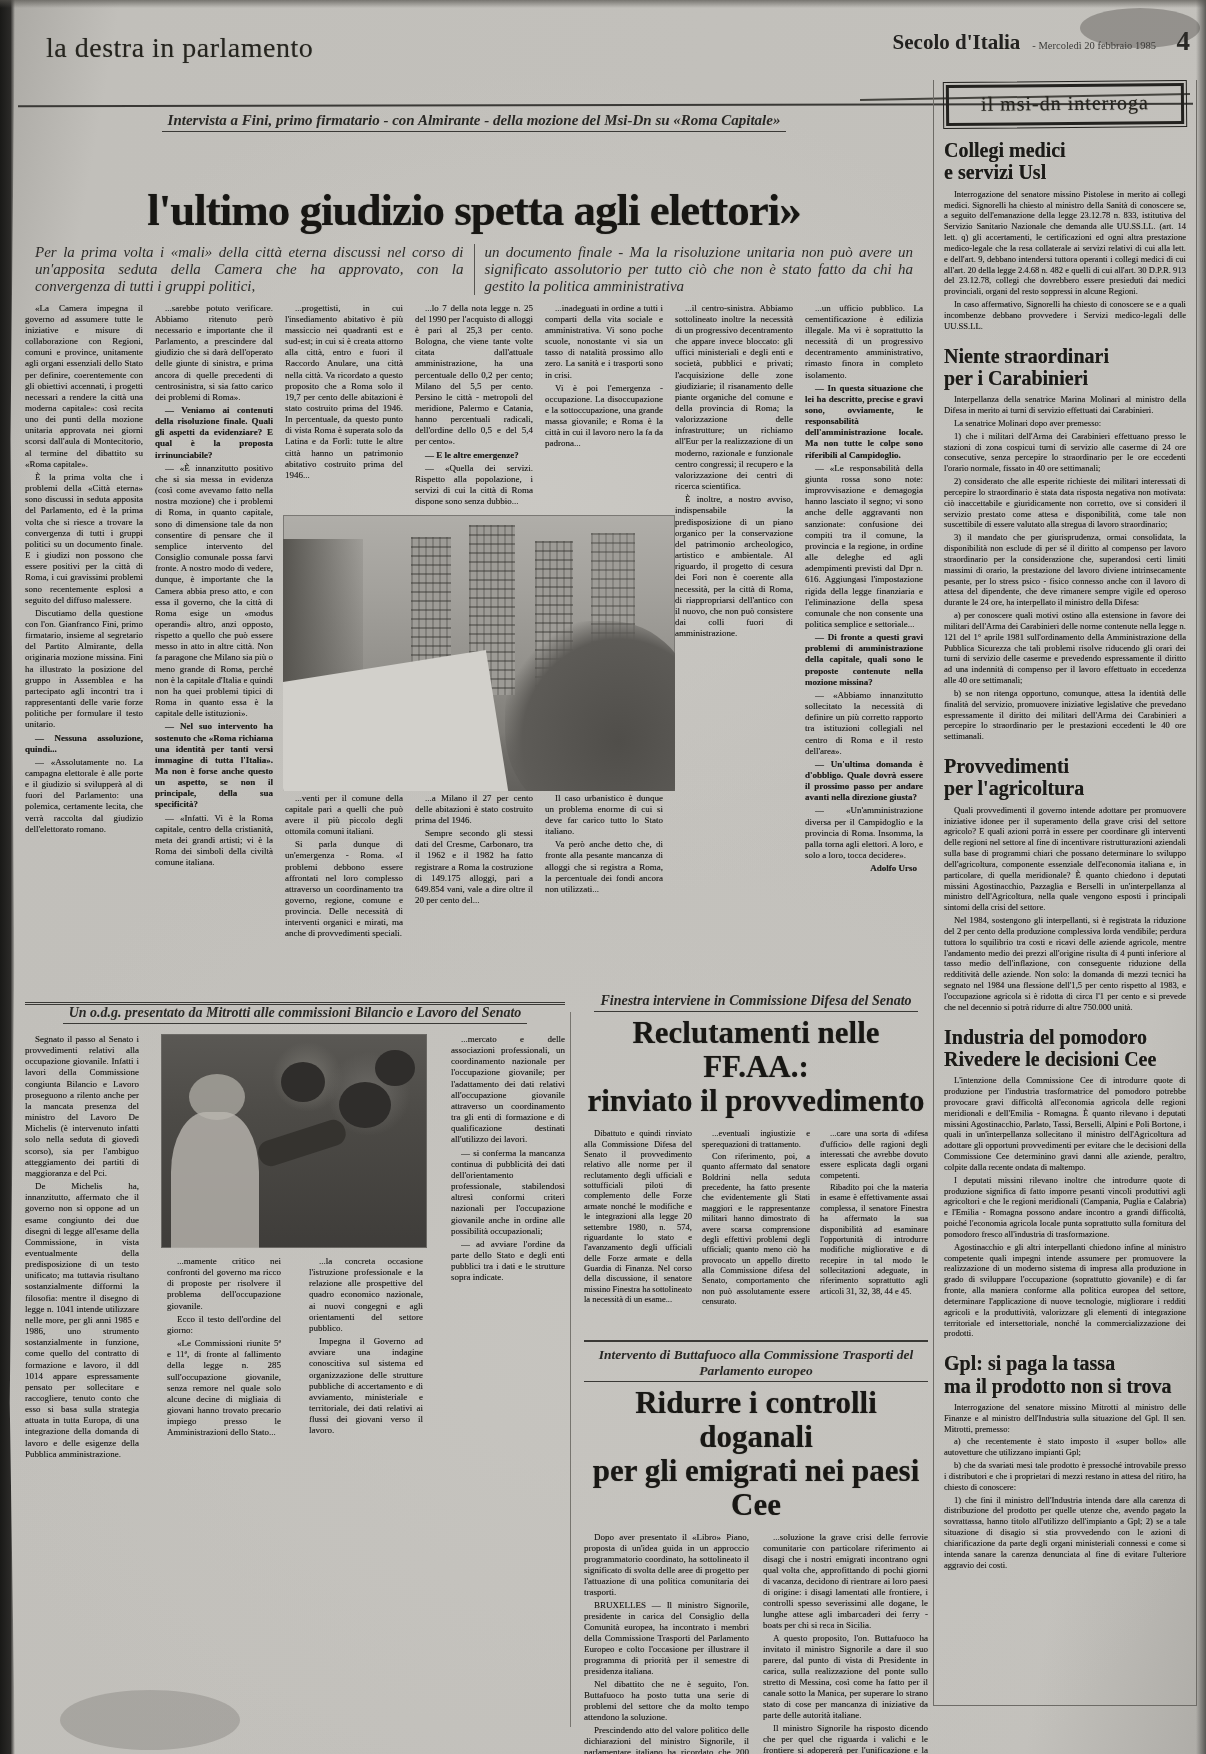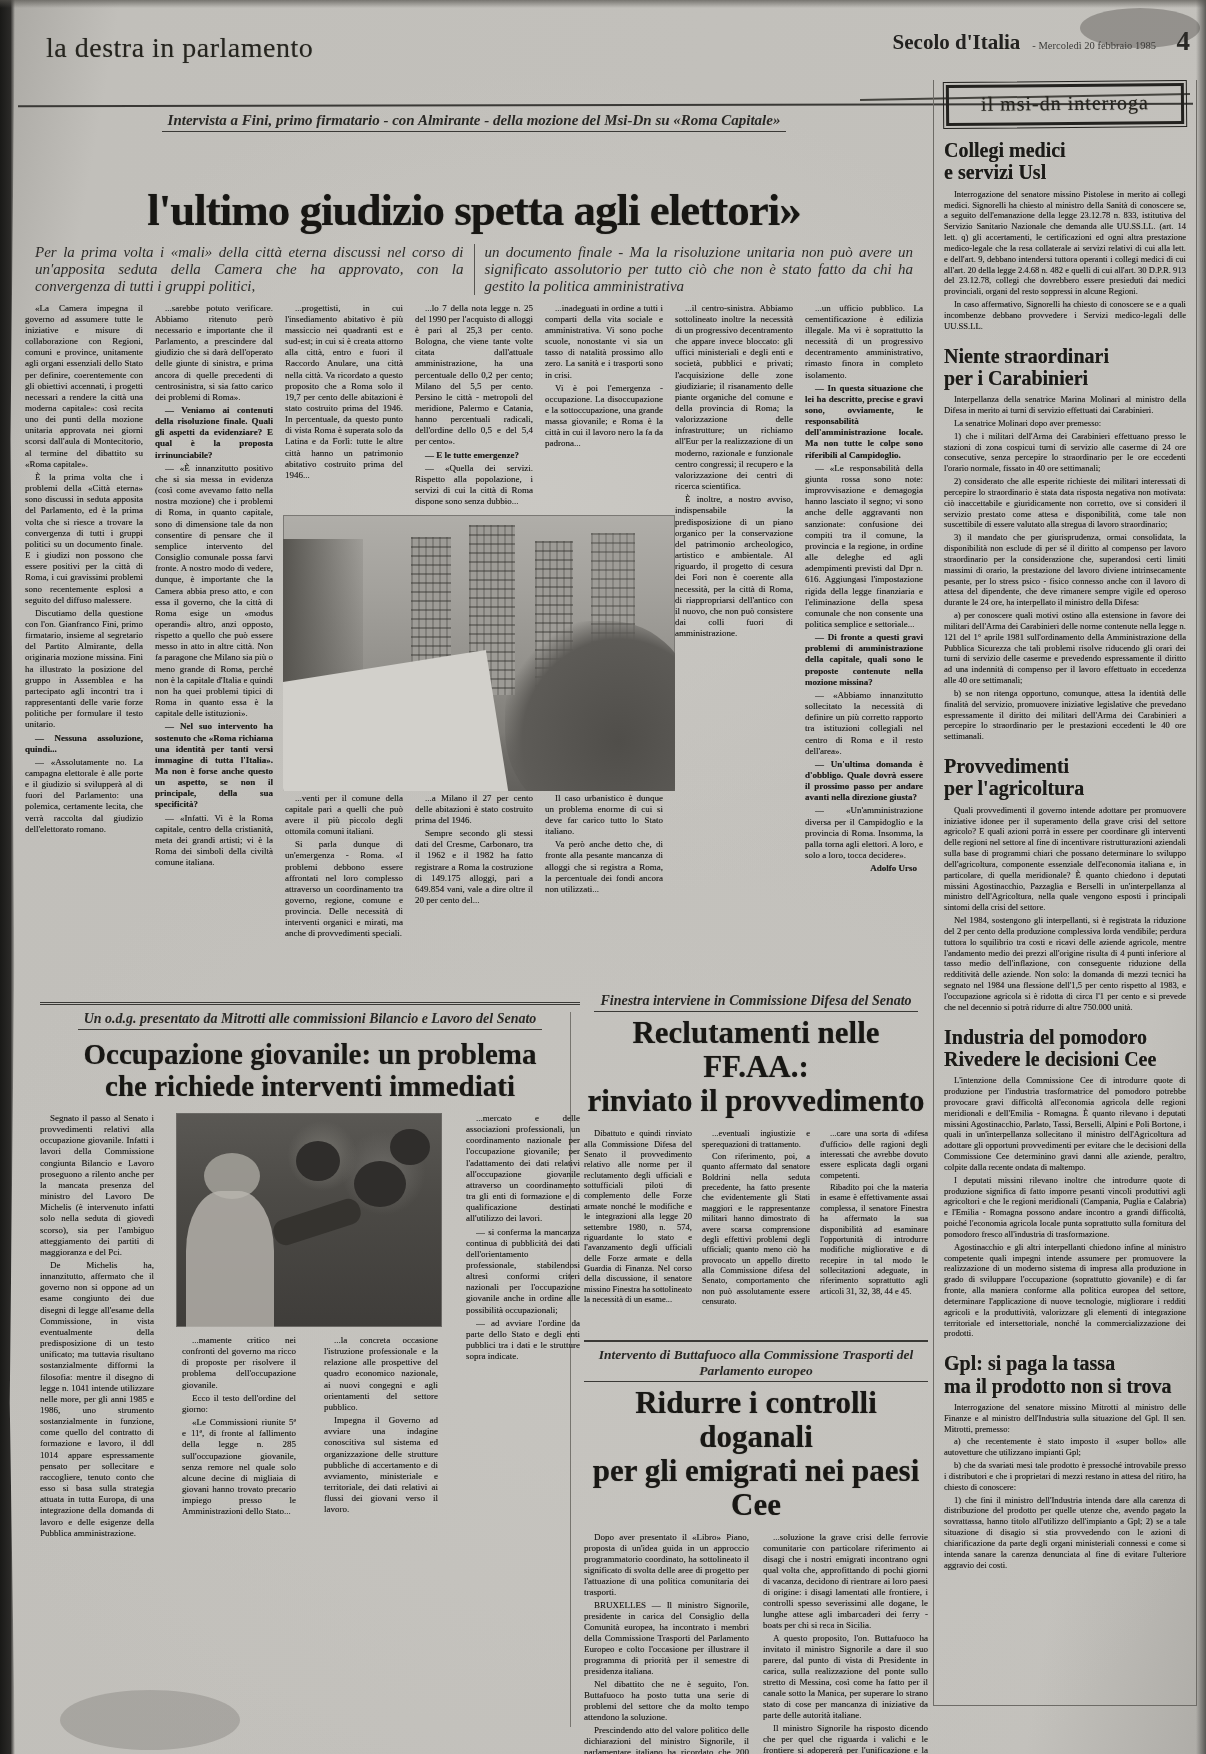--- a/index.html
+++ b/index.html
@@ -62,21 +62,21 @@
     transform:rotate(-9deg);box-shadow:8px 0 0 rgba(90,88,84,.5) inset;}
   .pc-dark{position:absolute;right:-20px;bottom:-30px;width:190px;height:200px;border-radius:45%;
     background:radial-gradient(ellipse at 60% 60%, #504e4a 0%, #5d5b57 60%, rgba(93,91,87,0) 75%);}
   .pc-hill{position:absolute;left:0;bottom:0;width:100%;height:70px;
     background:linear-gradient(175deg,rgba(0,0,0,0) 30%,#6b6965 55%,#5f5d59 100%);}
   .pc-left{position:absolute;left:0;top:24px;width:80px;height:170px;
     background:linear-gradient(90deg,#56544f 0%,rgba(86,84,79,.15) 100%);}
 
   
   .vrule-a{position:absolute;left:570px;top:1012px;height:715px;width:1px;background:#77756f;}
-  .youth{position:absolute;left:40px;top:1002px;width:540px;border-top:3px double #3a3936;padding-top:6px;}
+  .youth{position:absolute;left:25px;top:1002px;width:540px;border-top:3px double #3a3936;}
   .youth .kicker{font-size:14px;}
   .hl2{font-size:29px;font-weight:bold;text-align:center;line-height:1.12;margin:8px 0 0;color:#181714;
     text-shadow:0 0 1px rgba(25,25,20,.5);}
   .ybody{position:relative;margin-top:10px;height:588px;overflow:hidden;font-size:9px;line-height:1.24;}
   .ybody .cols{gap:28px;height:100%;}
   .ysplit .gap2{height:222px;}
   .photo-youth{position:absolute;left:136px;top:0;width:266px;height:214px;overflow:hidden;
     background:radial-gradient(circle 60px at 78% 28%, #6c6a66 0%, rgba(0,0,0,0) 70%),
       radial-gradient(circle 50px at 55% 20%, #77756f 0%, rgba(0,0,0,0) 70%),
       linear-gradient(180deg,#5a5854 0%,#4c4a46 40%,#3f3d3a 100%);
@@ -164,21 +164,21 @@
             </div>
           <div class="gap"></div>
           <div class="bot">
               <p class="bp">...venti per il comune della capitale pari a quelli che può avere il più piccolo degli ottomila comuni italiani.</p>
               <p class="bp">Si parla dunque di un'emergenza - Roma. «I problemi debbono essere affrontati nel loro complesso attraverso un coordinamento tra governo, regione, comune e provincia. Delle necessità di interventi organici e mirati, ma anche di provvedimenti speciali.</p>
             </div>
         </div>
         <div class="col split">
           <div class="top">
               <p class="bp">...lo 7 della nota legge n. 25 del 1990 per l'acquisto di alloggi è pari al 25,3 per cento. Bologna, che viene tante volte citata dall'attuale amministrazione, ha una percentuale dello 0,2 per cento; Milano del 5,5 per cento. Persino le città - metropoli del meridione, Palermo e Catania, hanno percentuali radicali, dell'ordine dello 0,5 e del 5,4 per cento».</p>
-              <p class="bp b">— E le tutte emergenze?</p>
+              <p class="bp b">— E le altre emergenze?</p>
               <p class="bp">— «Quella dei servizi. Rispetto alla popolazione, i servizi di cui la città di Roma dispone sono senza dubbio...</p>
             </div>
           <div class="gap"></div>
           <div class="bot">
               <p class="bp">...a Milano il 27 per cento delle abitazioni è stato costruito prima del 1946.</p>
               <p class="bp">Sempre secondo gli stessi dati del Cresme, Carbonaro, tra il 1962 e il 1982 ha fatto registrare a Roma la costruzione di 149.175 alloggi, pari a 649.854 vani, vale a dire oltre il 20 per cento del...</p>
             </div>
         </div>
         <div class="col split">
           <div class="top">
@@ -270,24 +270,20 @@
           <p class="bp">b) che da svariati mesi tale prodotto è pressoché introvabile presso i distributori e che i proprietari di mezzi restano in attesa del ritiro, ha chiesto di conoscere:</p>
           <p class="bp">1) che fini il ministro dell'Industria intenda dare alla carenza di distribuzione del prodotto per quelle utenze che, avendo pagato la sovrattassa, hanno titolo all'utilizzo dell'impianto a Gpl; 2) se a tale situazione di disagio si stia provvedendo con le azioni di chiarificazione da parte degli organi ministeriali connessi e come si intenda sanare la carenza denunciata al fine di evitare l'ulteriore aggravio dei costi.</p>
         </div>
     </section>
   </aside>
 
   <div class="vrule-a"></div>
 
   <article class="youth">
     <div class="kicker"><span class="kin">Un o.d.g. presentato da Mitrotti alle commissioni Bilancio e Lavoro del Senato</span></div>
-    <h2 class="hl2">
-      <span>Occupazione giovanile: un problema</span><br>
-      <span>che richiede interventi immediati</span>
-    </h2>
     <div class="ybody">
       <div class="cols">
         <div class="col">
             <p class="bp">Segnato il passo al Senato i provvedimenti relativi alla occupazione giovanile. Infatti i lavori della Commissione congiunta Bilancio e Lavoro proseguono a rilento anche per la mancata presenza del ministro del Lavoro De Michelis (è intervenuto infatti solo nella seduta di giovedì scorso), sia per l'ambiguo atteggiamento dei partiti di maggioranza e del Pci.</p>
             <p class="bp">De Michelis ha, innanzitutto, affermato che il governo non si oppone ad un esame congiunto dei due disegni di legge all'esame della Commissione, in vista eventualmente della predisposizione di un testo unificato; ma tuttavia risultano sostanzialmente difformi la filosofia: mentre il disegno di legge n. 1041 intende utilizzare nelle more, per gli anni 1985 e 1986, uno strumento sostanzialmente in funzione, come quello del contratto di formazione e lavoro, il ddl 1014 appare espressamente pensato per sollecitare e raccogliere, tenuto conto che esso si basa sulla strategia attuata in tutta Europa, di una integrazione della domanda di lavoro e delle esigenze della Pubblica amministrazione.</p>
           </div>
         <div class="col ysplit">
           <div class="gap2"></div>
           <div>
               <p class="bp">...mamente critico nei confronti del governo ma ricco di proposte per risolvere il problema dell'occupazione giovanile.</p>

